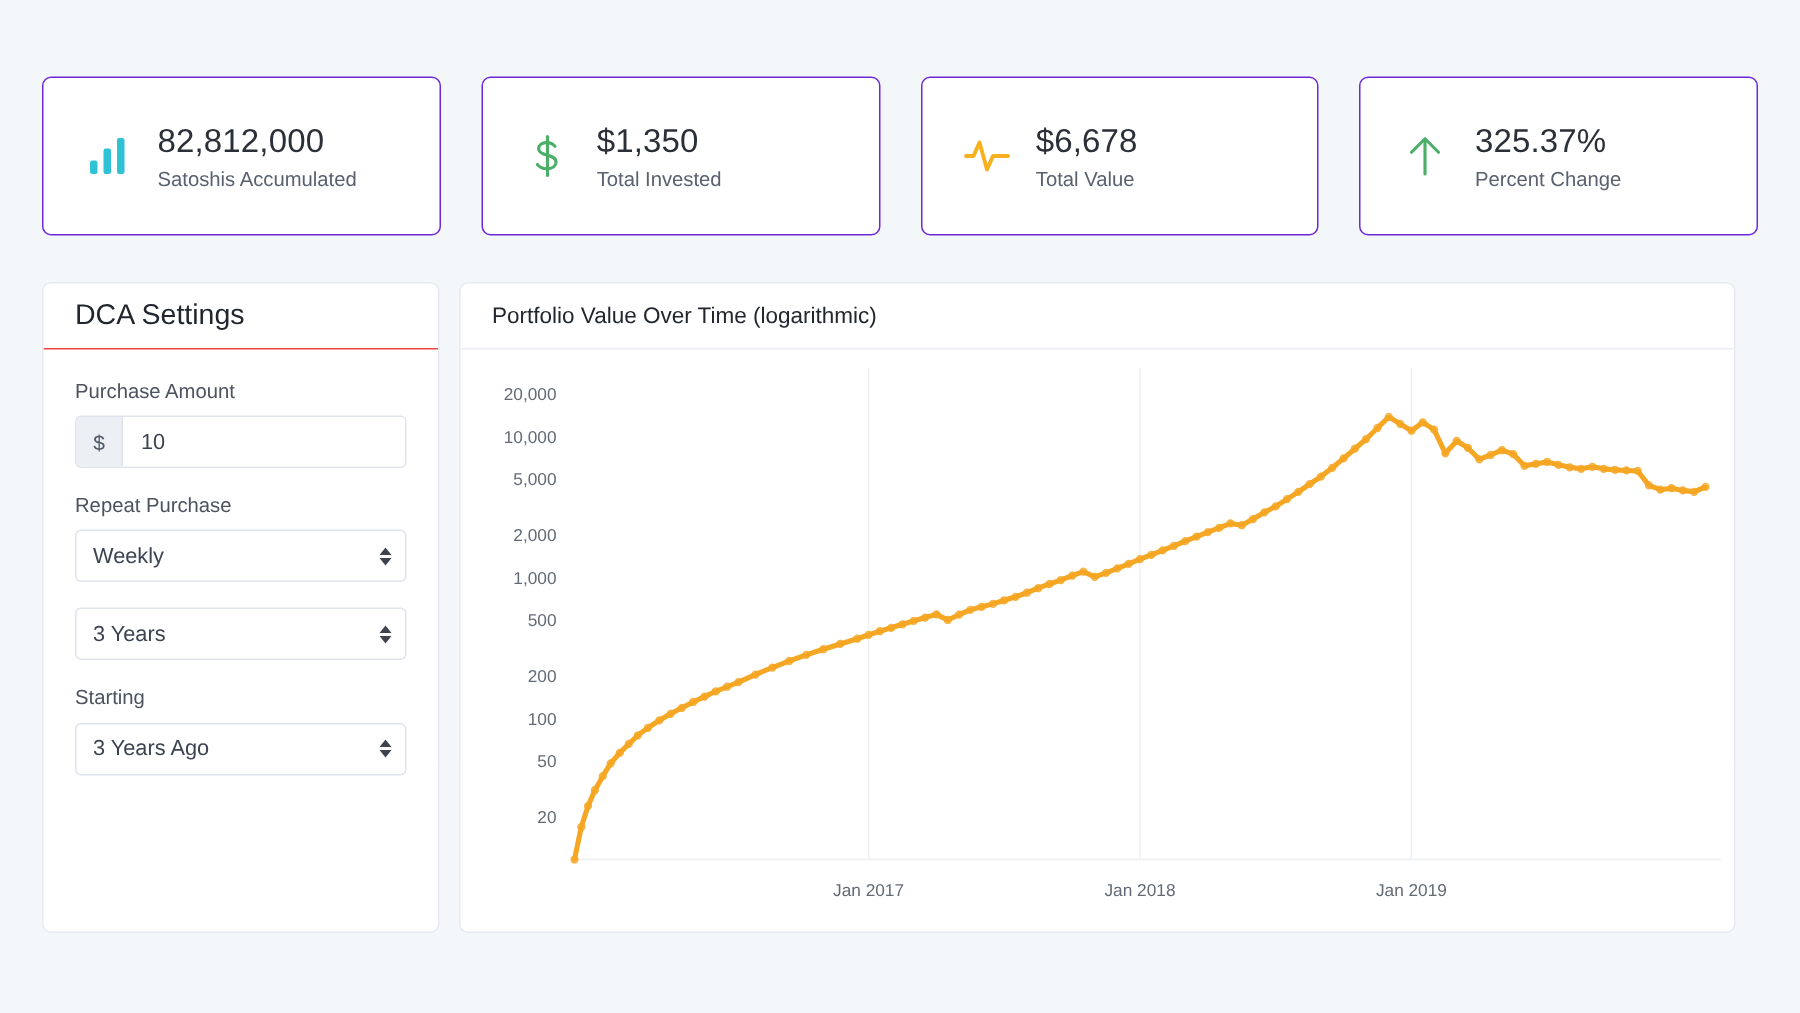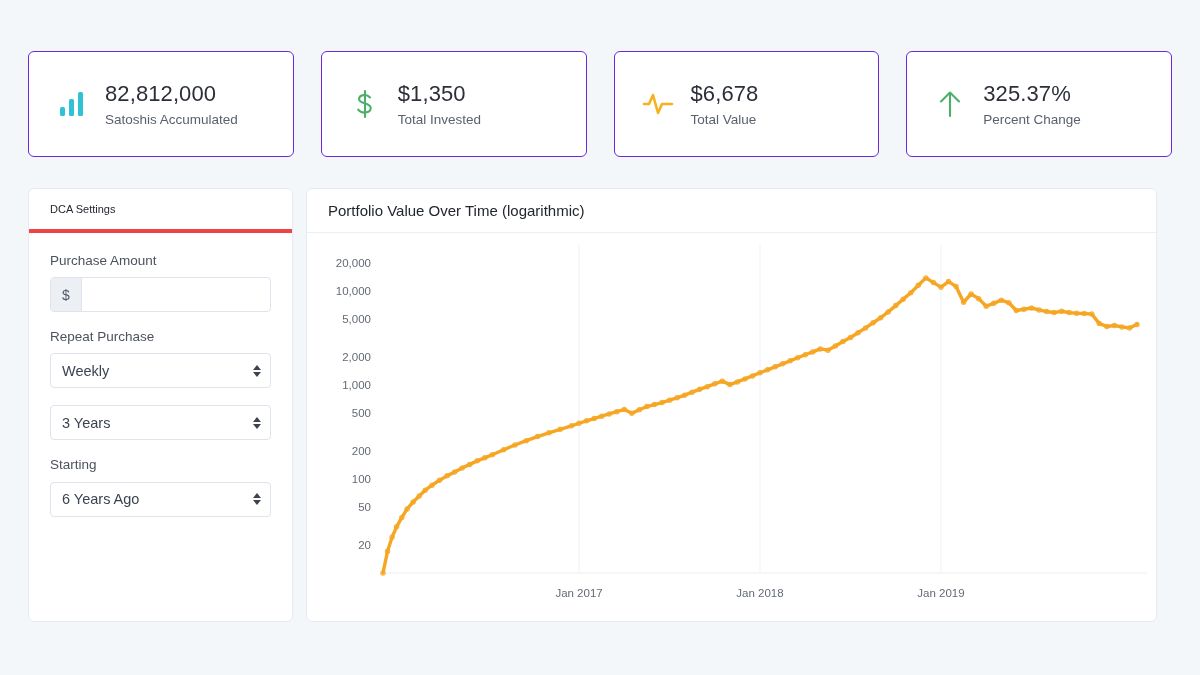--- a/index.html
+++ b/index.html
@@ -55,24 +55,24 @@
     position: absolute;
     left: 28px; top: 188px;
     width: 265px; height: 434px;
     background: #ffffff;
     border: 1px solid #e8eaf2;
     border-radius: 6px;
     overflow: hidden;
   }
   .settings-header {
     height: 44px;
-    border-bottom: 4px solid #ef4444;
+    border-bottom: 1px solid #ef4444;
     display: flex; align-items: center;
     padding: 0 21px;
-    font-size: 11px;
+    font-size: 19px;
     color: #22262e;
   }
   .settings-body { padding: 20px 21px 0 21px; }
   .field-label {
     font-size: 13.5px;
     color: #4c525e;
     margin-bottom: 8px;
     line-height: 1.2;
   }
   .field + .field { margin-top: 17px; }
@@ -222,20 +222,21 @@
   </div>
 
   <div class="settings-card">
     <div class="settings-header">DCA Settings</div>
     <div class="settings-body">
 
       <div class="field">
         <div class="field-label">Purchase Amount</div>
         <div class="input-group">
           <div class="addon left">$</div>
+          <input class="amount-input" type="text" value="10" style="">
 
         </div>
       </div>
 
       <div class="field">
         <div class="field-label">Repeat Purchase</div>
         <div class="select-box">
           <span>Weekly</span>
           <span class="spinner">
             <i class="up"></i>
@@ -250,21 +251,21 @@
           <span class="spinner">
             <i class="up"></i>
               <i class="dn"></i>
           </span>
         </div>
       </div>
 
       <div class="field">
         <div class="field-label">Starting</div>
         <div class="select-box">
-          <span>6 Years Ago</span>
+          <span>3 Years Ago</span>
           <span class="spinner">
             <i class="up"></i>
               <i class="dn"></i>
           </span>
         </div>
       </div>
 
     </div>
   </div>
 

